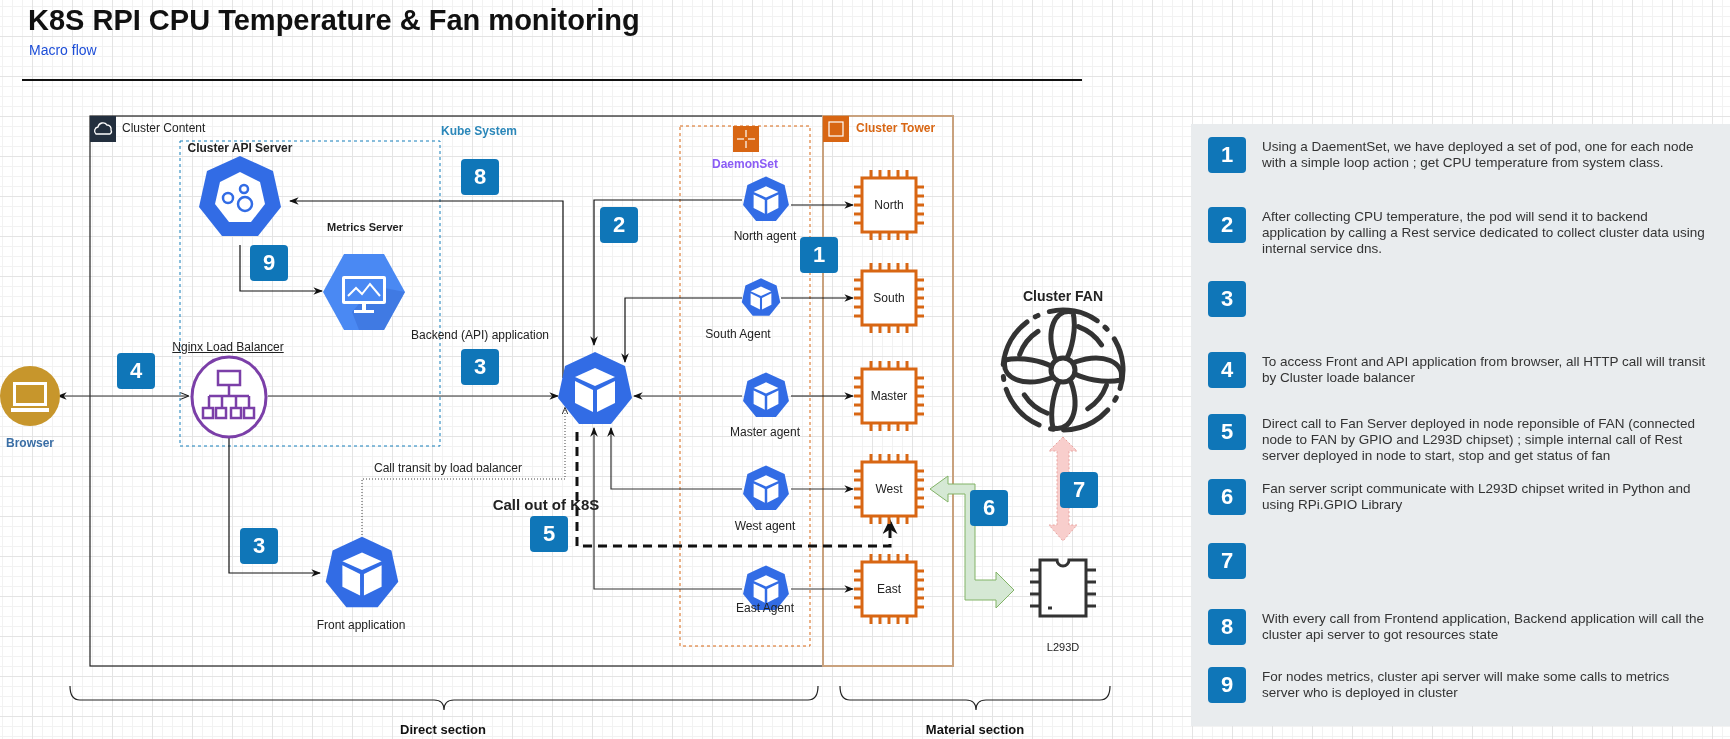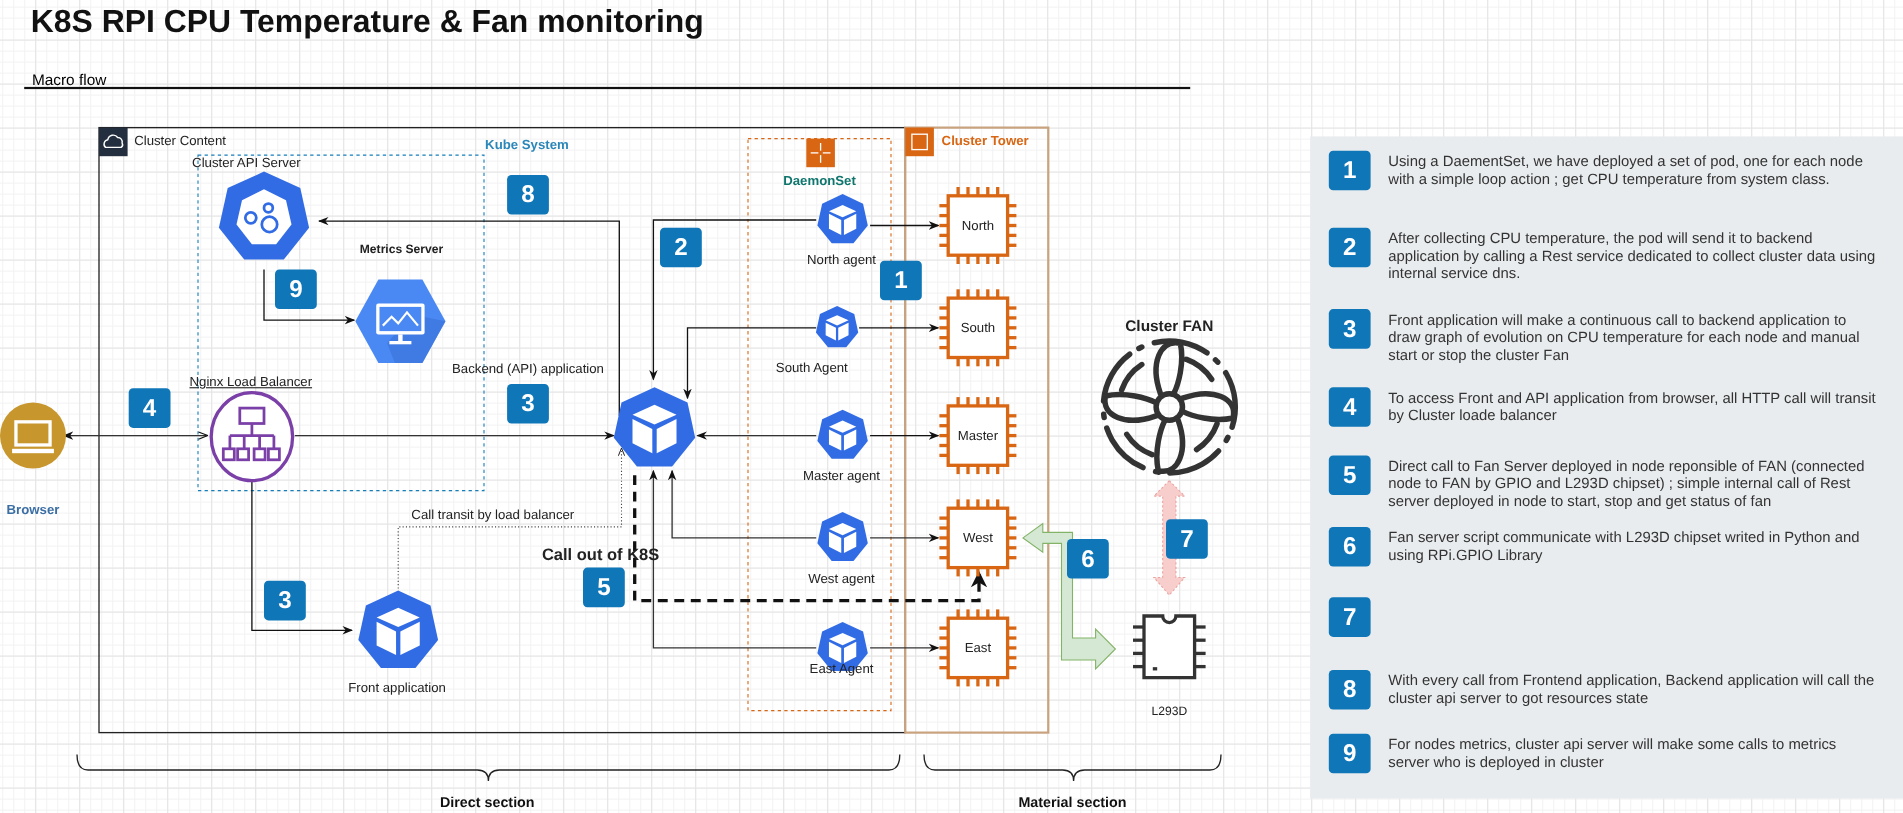--- a/index.html
+++ b/index.html
@@ -11,21 +11,21 @@
       linear-gradient(#e4e4e4 1px, transparent 1px),
       linear-gradient(90deg, #e4e4e4 1px, transparent 1px),
       linear-gradient(#f2f2f2 1px, transparent 1px),
       linear-gradient(90deg, #f2f2f2 1px, transparent 1px);
     background-size: 40px 40px, 40px 40px, 10px 10px, 10px 10px;
     background-position: -8px -4px, -8px -4px, -8px -4px, -8px -4px;
     color:#222;
   }
   .abs { position:absolute; }
   .title { left:28px; top:4px; font-size:29px; font-weight:bold; color:#111; white-space:nowrap; }
-  .subtitle { left:29px; top:64px; font-size:14px; color:#000000; }
+  .subtitle { left:29px; top:42px; font-size:14px; color:#1d4ed8; }
   .title-rule { left:22px; top:79px; width:1060px; height:2px; background:#111; }
   .lbl { position:absolute; font-size:12px; color:#222; white-space:nowrap; transform:translateX(-50%); }
   .lbl.bold { font-weight:bold; }
   .badge {
     position:absolute; width:38px; height:36px; background:#0f76b8; color:#fff;
     border-radius:4px; font-weight:bold; font-size:22px; display:flex; align-items:center; justify-content:center;
   }
   svg.diagram { position:absolute; left:0; top:0; }
   .legend {
     position:absolute; left:1191px; top:124px; width:539px; height:602px; background:#e9ecee;
@@ -229,25 +229,25 @@
       <line x1="1086" y1="606" x2="1096" y2="606"></line>
     <line x1="1048" y1="608" x2="1052" y2="608"></line>
   </g>
 
   <path d="M70,686 Q70,700 80,700 L434,700 Q444,700 444,710 Q444,700 454,700 L808,700 Q818,700 818,686" fill="none" stroke="#222" stroke-width="1.2"></path>
   <path d="M840,686 Q840,700 850,700 L966,700 Q976,700 976,710 Q976,700 986,700 L1100,700 Q1110,700 1110,686" fill="none" stroke="#222" stroke-width="1.2"></path>
 </svg>
 
 <div class="abs" style="left:122px;top:121px;font-size:12px;color:#222;">Cluster Content</div>
 <div class="abs" style="left:441px;top:124px;font-size:12px;color:#2b87b9;font-weight:bold;">Kube System</div>
-<div class="lbl bold" style="left:224px;top:141px;font-weight:normal;text-align:center;">Cluster API Server</div>
-<div class="lbl bold" style="left:745px;top:157px;color:#0f766e;">DaemonSet</div>
+<div class="lbl bold" style="left:240px;top:141px;font-weight:bold;text-align:center;">Cluster API Server</div>
+<div class="lbl bold" style="left:745px;top:157px;color:#8b5cf6;">DaemonSet</div>
 <div class="abs" style="left:856px;top:121px;font-size:12px;color:#d86613;font-weight:bold;">Cluster Tower</div>
 
-<div class="lbl" style="left:30px;top:456px;color:#3a6ea5;font-weight:bold;">Browser</div>
+<div class="lbl" style="left:30px;top:436px;color:#3a6ea5;font-weight:bold;">Browser</div>
 <div class="lbl bold" style="left:365px;top:221px;font-size:11px;">Metrics Server</div>
 <div class="lbl" style="left:228px;top:340px;text-decoration:underline;">Nginx Load Balancer</div>
 <div class="lbl" style="left:480px;top:328px;">Backend (API) application</div>
 <div class="lbl" style="left:361px;top:618px;">Front application</div>
 <div class="lbl" style="left:448px;top:461px;">Call transit by load balancer</div>
 <div class="lbl bold" style="left:498px;top:496px;font-size:15px;margin-left:48px;">Call out of K8S</div>
 <div class="lbl bold" style="left:1063px;top:288px;font-size:14px;">Cluster FAN</div>
 <div class="lbl" style="left:1063px;top:641px;font-size:11px;">L293D</div>
 
 <div class="lbl" style="left:765px;top:229px;">North agent</div>
@@ -280,21 +280,20 @@
   <div class="legend-row" style="top:13px;">
     <div class="badge">1</div>
     <div class="legend-text">Using a DaementSet, we have deployed a set of pod, one for each node with a simple loop action ; get CPU temperature from system class.</div>
   </div>
   <div class="legend-row" style="top:83px;">
     <div class="badge">2</div>
     <div class="legend-text">After collecting CPU temperature, the pod will send it to backend application by calling a Rest service dedicated to collect cluster data using internal service dns.</div>
   </div>
   <div class="legend-row" style="top:157px;">
     <div class="badge">3</div>
-    <div class="legend-text">Front application will make a continuous call to backend application to draw graph of evolution on CPU temperature for each node and manual start or stop the cluster Fan</div>
   </div>
   <div class="legend-row" style="top:228px;">
     <div class="badge">4</div>
     <div class="legend-text">To access Front and API application from browser, all HTTP call will transit by Cluster loade balancer</div>
   </div>
   <div class="legend-row" style="top:290px;">
     <div class="badge">5</div>
     <div class="legend-text">Direct call to Fan Server deployed in node reponsible of FAN (connected node to FAN by GPIO and L293D chipset) ; simple internal call of Rest server deployed in node to start, stop and get status of fan</div>
   </div>
   <div class="legend-row" style="top:355px;">

